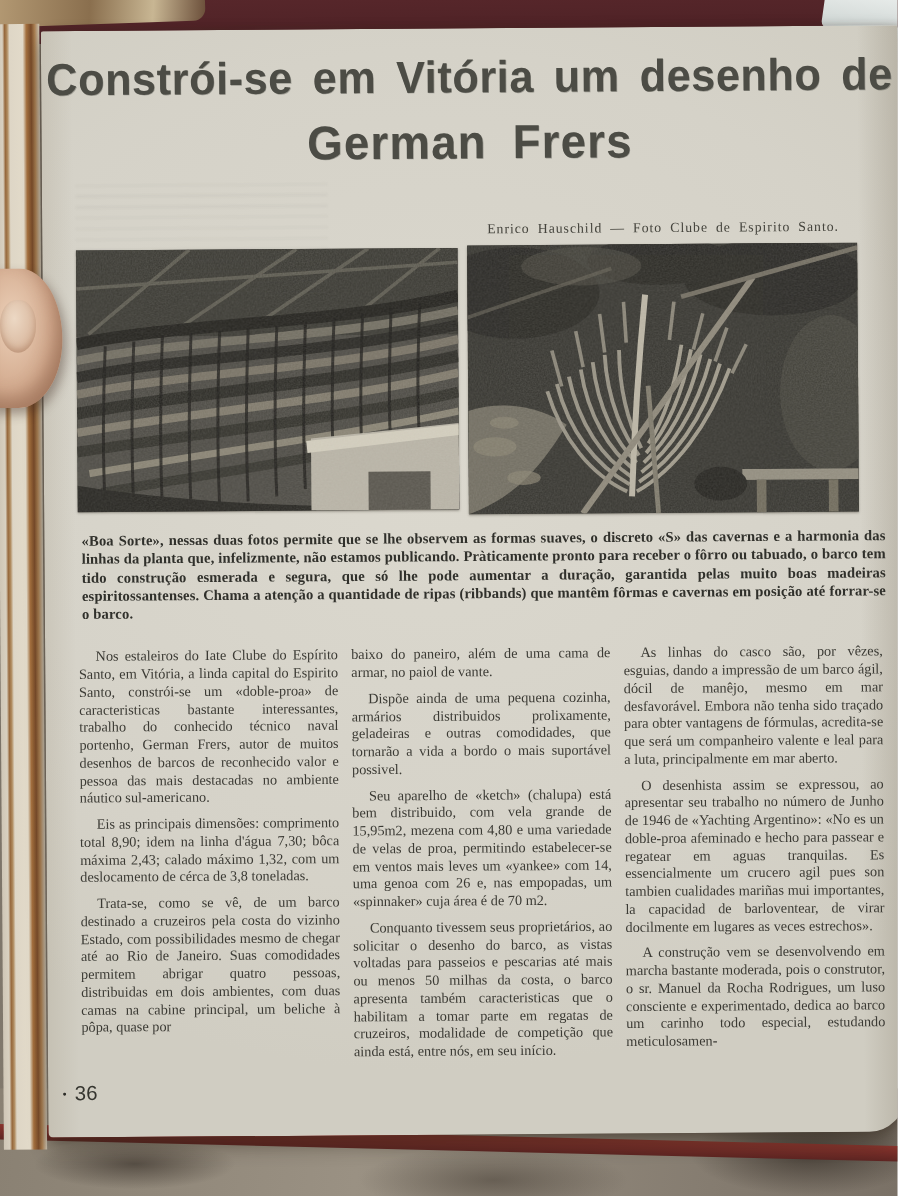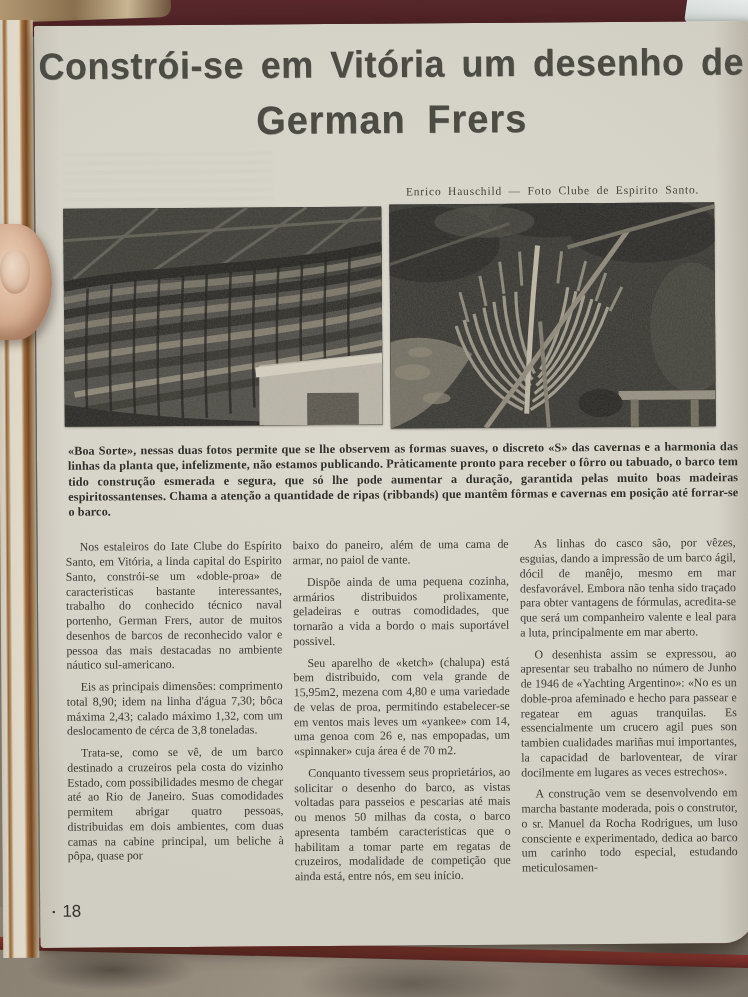--- a/index.html
+++ b/index.html
@@ -225,20 +225,20 @@
       </div>
       <div class="col">
         <p class="indent">As linhas do casco são, por vêzes, esguias, dando a impressão de um barco ágil, dócil de manêjo, mesmo em mar desfavorável. Embora não tenha sido traçado para obter vantagens de fórmulas, acredita-se que será um companheiro valente e leal para a luta, principalmente em mar aberto.</p>
         <p class="indent">O desenhista assim se expressou, ao apresentar seu trabalho no número de Junho de 1946 de «Yachting Argentino»: «No es un doble-proa afeminado e hecho para passear e regatear em aguas tranquilas. Es essencialmente um crucero agil pues son tambien cualidades mariñas mui importantes, la capacidad de barloventear, de virar docilmente em lugares as veces estrechos».</p>
         <p class="indent">A construção vem se desenvolvendo em marcha bastante moderada, pois o construtor, o sr. Manuel da Rocha Rodrigues, um luso consciente e experimentado, dedica ao barco um carinho todo especial, estudando meticulosamen-</p>
       </div>
     </div>
 
     <div class="page-number">
       <span class="bullet">•</span>
-      <span>18</span>
+      <span>36</span>
     </div>
   </div>
 
   <div class="thumb">
     <div class="thumb-nail"></div>
   </div>
 </div>
 
 </body></html>

